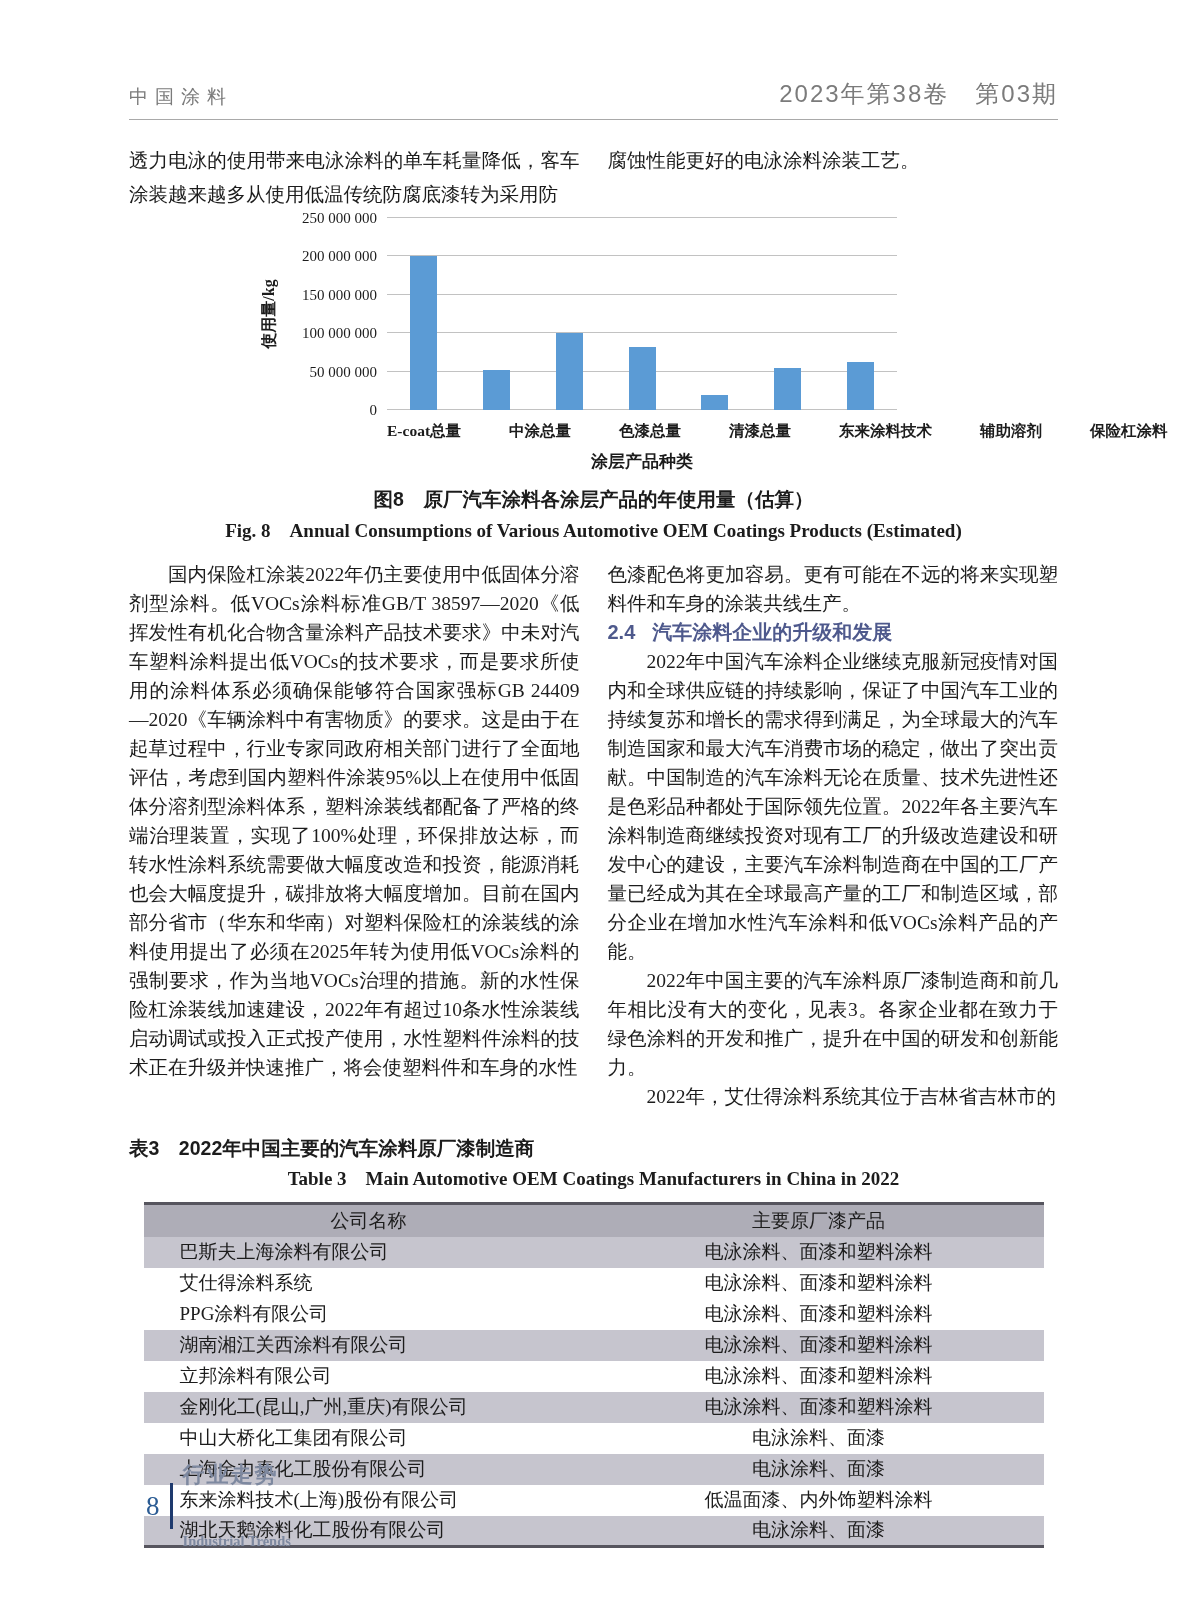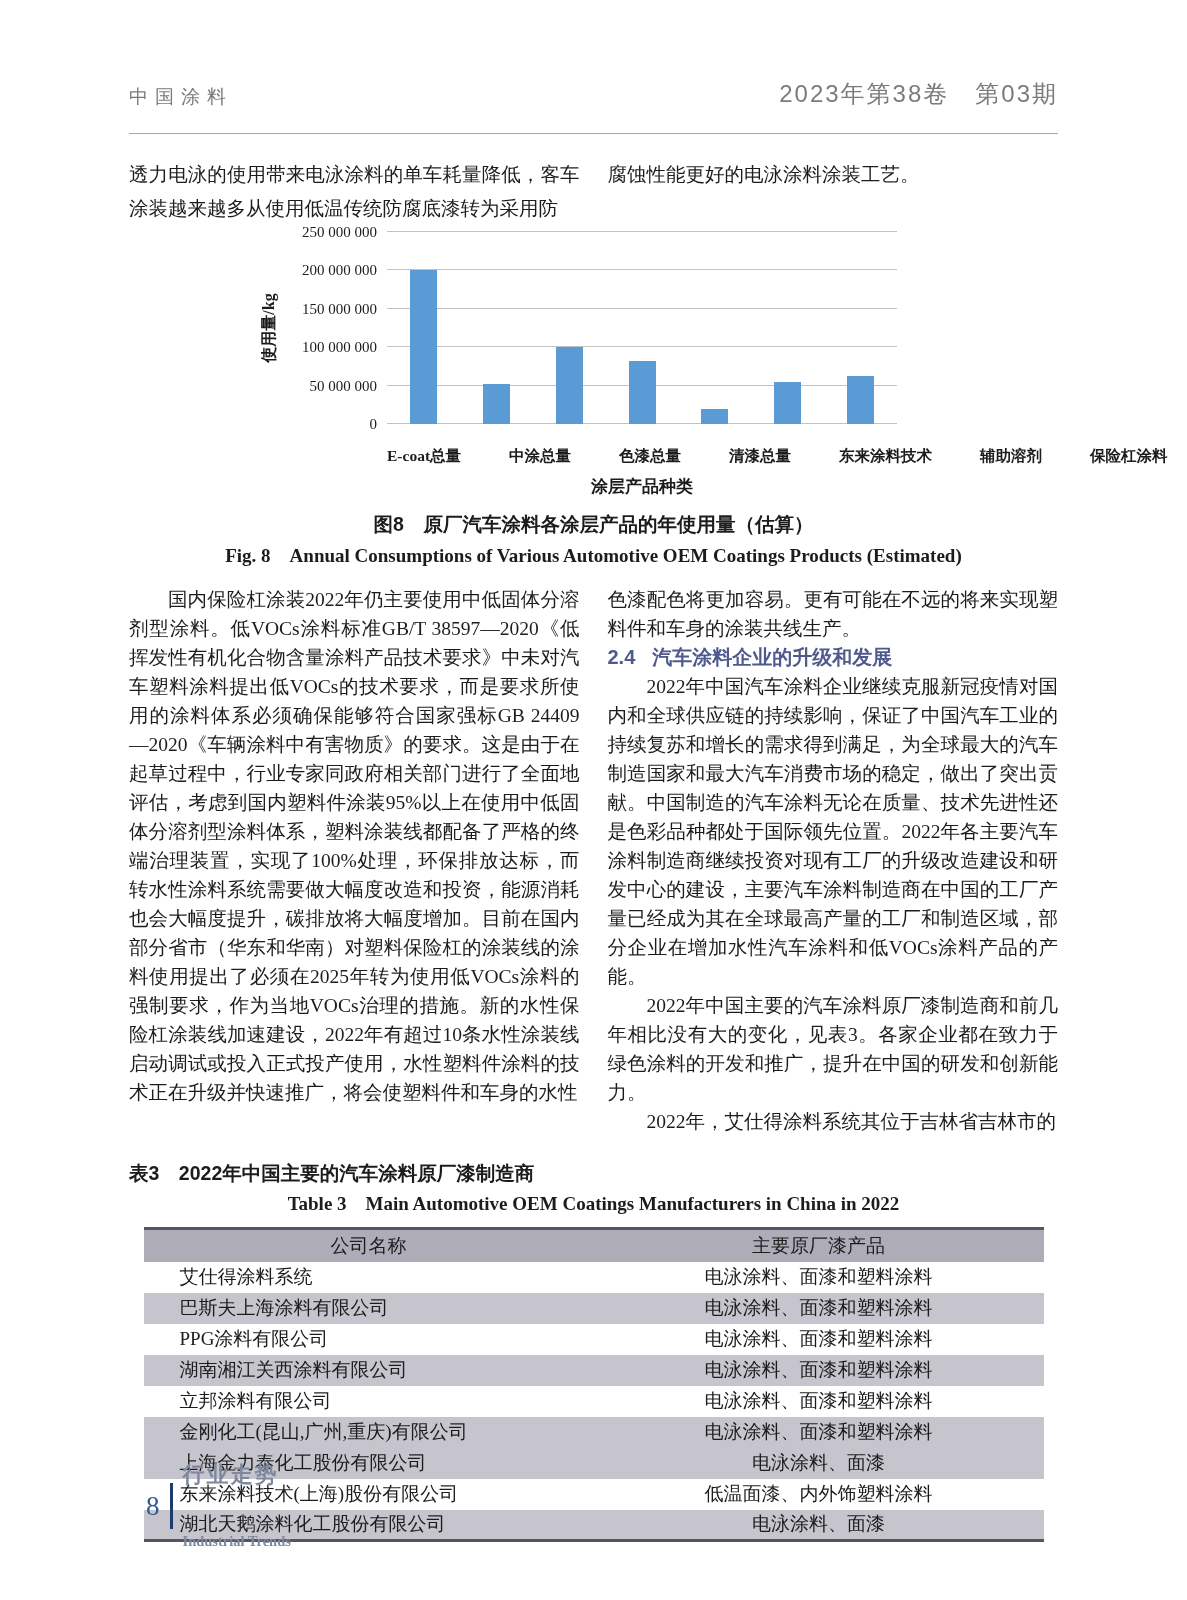--- a/index.html
+++ b/index.html
@@ -5,21 +5,21 @@
   * { margin:0; padding:0; box-sizing:border-box; }
   html,body { background:#ffffff; }
   .page {
     width:1187px; height:1600px; margin:0 auto; position:relative;
     background:#ffffff; padding:78px 129px 0 129px; overflow:hidden;
     font-family:"Liberation Serif", serif; color:#1c1c1c;
   }
   
   .page-header {
     display:flex; justify-content:space-between; align-items:flex-end;
-    padding-bottom:23px; border-bottom:1px solid #a9a9a9;
+    padding-bottom:9px; border-bottom:1px solid #a9a9a9;
     color:#7b7b7b; font-family:"Liberation Sans", sans-serif;
   }
   .journal-name { font-size:19px; letter-spacing:7px; }
   .issue-info   { font-size:24px; letter-spacing:2px; }
   
   .intro { display:flex; gap:28px; margin-top:24px; }
   .intro .col { width:451px; font-size:19.5px; line-height:34px; text-align:justify; }
   
   .chart-block { margin:6px 0 0 126px; width:642px; }
   .chart-flex { display:flex; height:192px; }
@@ -29,21 +29,21 @@
     transform:translate(-50%,-50%) rotate(-90deg);
     font-size:16px; font-weight:600; white-space:nowrap;
   }
   .ytick-col { width:104px; position:relative; font-size:15px; }
   .ytick { position:absolute; right:10px; transform:translateY(-50%); white-space:nowrap; }
   .plot { flex:1; position:relative; }
   .gridline { position:absolute; left:0; right:0; height:1px; }
   .bars { position:absolute; left:0; right:0; top:0; bottom:0; display:flex; align-items:flex-end; }
   .bar-slot { flex:1; height:100%; display:flex; justify-content:center; align-items:flex-end; }
   .bar { width:27px; }
-  .xlabels { display:flex; margin-left:132px; width:510px; margin-top:22px;gap:48px; }
+  .xlabels { display:flex; margin-left:132px; width:510px; margin-top:11px;gap:48px; }
   .cat-label { flex:1; text-align:center; font-size:15.5px; font-weight:600; white-space:nowrap; }
   .x-axis-title { margin-left:132px; width:510px; text-align:center; font-size:17px; font-weight:600; margin-top:8px; }
   
   .caption-cn { text-align:center; margin-top:13px; font-family:"Liberation Sans", sans-serif; font-weight:700; font-size:19.5px; }
   .caption-en { text-align:center; margin-top:5px; font-family:"Liberation Serif", serif; font-weight:700; font-size:19px; }
   
   .body-cols { display:flex; gap:28px; margin-top:16px; }
   .bcol { width:451px; font-size:19.5px; line-height:29px; text-align:justify; }
   .bcol p.indent { text-indent:2em; }
   .section-heading { font-family:"Liberation Sans", sans-serif; font-weight:700; font-size:20px; line-height:29px; }
@@ -155,43 +155,47 @@
   <div class="table-title-cn">表3　2022年中国主要的汽车涂料原厂漆制造商</div>
   <div class="table-title-en">Table 3　Main Automotive OEM Coatings Manufacturers in China in 2022</div>
   <table class="oem" style="border-top: 3px solid rgb(86, 85, 94); border-bottom: 3px solid rgb(86, 85, 94);">
     <thead>
       <tr>
         <th class="company" style="background: rgb(174, 173, 183);">公司名称</th>
         <th class="product" style="background: rgb(174, 173, 183);">主要原厂漆产品</th>
       </tr>
     </thead>
     <tbody>
+        <tr style="background: rgb(198, 197, 206);">
+          <td class="company">巴斯夫上海涂料有限公司</td>
+          <td class="product">电泳涂料、面漆和塑料涂料</td>
+        </tr>
         <tr>
           <td class="company">艾仕得涂料系统</td>
           <td class="product">电泳涂料、面漆和塑料涂料</td>
         </tr>
-        <tr style="background: rgb(198, 197, 206);">
-          <td class="company">巴斯夫上海涂料有限公司</td>
-          <td class="product">电泳涂料、面漆和塑料涂料</td>
-        </tr>
         <tr>
           <td class="company">PPG涂料有限公司</td>
           <td class="product">电泳涂料、面漆和塑料涂料</td>
         </tr>
         <tr style="background: rgb(198, 197, 206);">
           <td class="company">湖南湘江关西涂料有限公司</td>
           <td class="product">电泳涂料、面漆和塑料涂料</td>
         </tr>
         <tr>
           <td class="company">立邦涂料有限公司</td>
           <td class="product">电泳涂料、面漆和塑料涂料</td>
         </tr>
         <tr style="background: rgb(198, 197, 206);">
           <td class="company">金刚化工(昆山,广州,重庆)有限公司</td>
           <td class="product">电泳涂料、面漆和塑料涂料</td>
+        </tr>
+        <tr>
+          <td class="company">中山大桥化工集团有限公司</td>
+          <td class="product">电泳涂料、面漆</td>
         </tr>
         <tr style="background: rgb(198, 197, 206);">
           <td class="company">上海金力泰化工股份有限公司</td>
           <td class="product">电泳涂料、面漆</td>
         </tr>
         <tr>
           <td class="company">东来涂料技术(上海)股份有限公司</td>
           <td class="product">低温面漆、内外饰塑料涂料</td>
         </tr>
         <tr style="background: rgb(198, 197, 206);">

